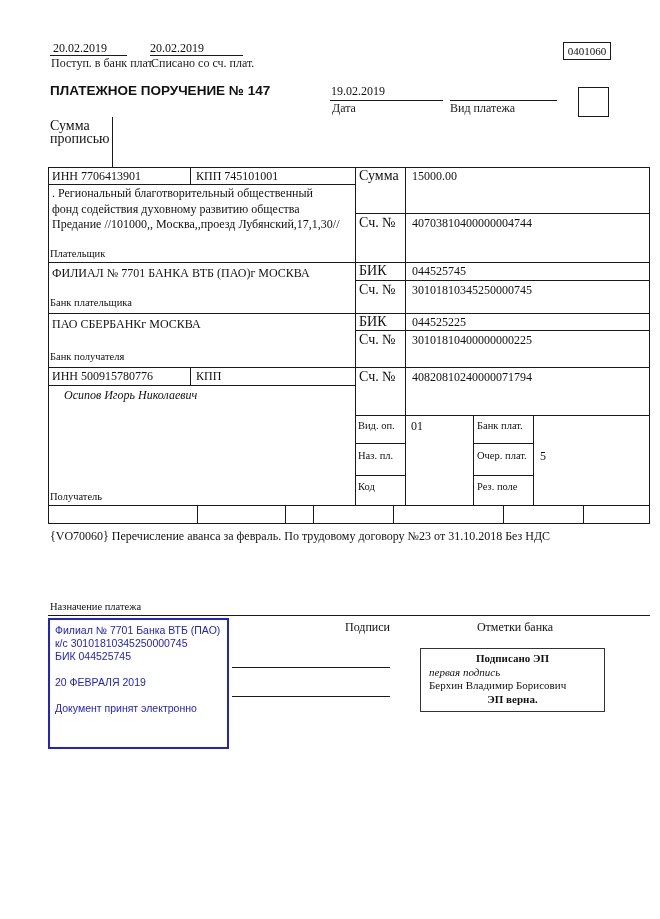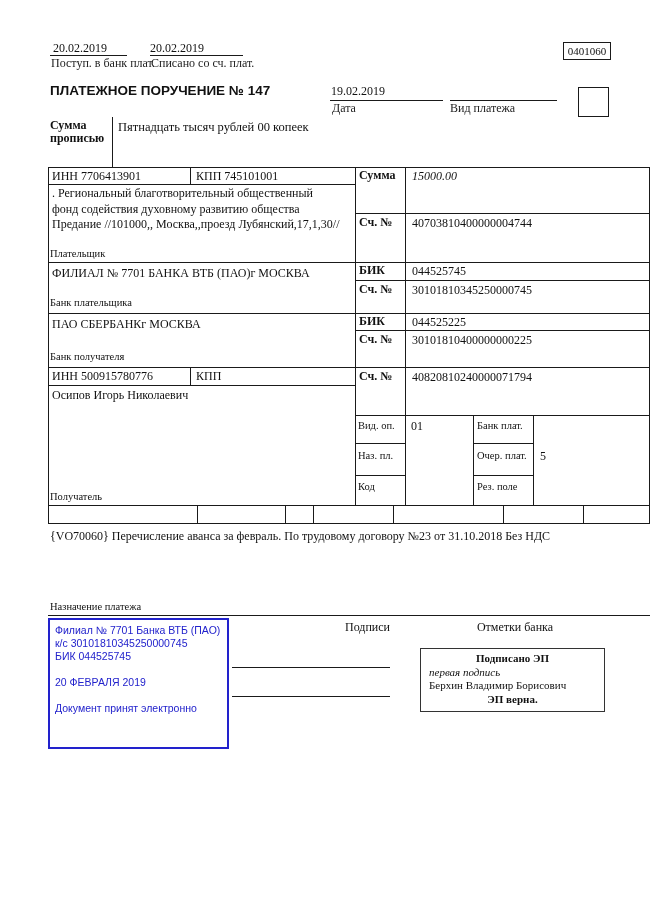--- a/index.html
+++ b/index.html
@@ -5,21 +5,21 @@
   html,body{margin:0;padding:0;background:#fff;}
   .sheet{
     position:relative;width:660px;height:919px;background:#fff;
     font-family:"Liberation Serif","DejaVu Serif",serif;color:#111;
     overflow:hidden;
   }
   .t{position:absolute;white-space:nowrap;font-size:12px;line-height:14px;}
   .wrap{white-space:normal;}
   .sm{font-size:12px;line-height:10px;color:#222;}
   .lab{font-size:10.5px;line-height:12px;}
-  .cell-lab{font-size:12px;line-height:13px;font-weight:bold;}
+  .cell-lab{font-size:14px;line-height:13px;}
   .title{font-family:"Liberation Sans","DejaVu Sans",sans-serif;font-weight:bold;font-size:13.5px;}
   .hl{position:absolute;height:0;border-top:1px solid #1a1a1a;}
   .vl{position:absolute;width:0;border-left:1px solid #1a1a1a;}
   .box{position:absolute;border:1px solid #1a1a1a;background:#fff;}
   .codebox{display:flex;align-items:center;justify-content:center;font-size:11px;}
   .stamp{
     position:absolute;left:48px;top:618px;width:181px;height:131px;
     border:2px solid var(--blue,#2222cc);color:var(--blue,#2222cc);
     font-family:"Liberation Sans","DejaVu Sans",sans-serif;
     font-size:10.5px;line-height:13px;padding:4px 5px;box-sizing:border-box;
@@ -55,37 +55,36 @@
   <div class="t title" style="left:50px;top:84px;">ПЛАТЕЖНОЕ ПОРУЧЕНИЕ № 147</div>
   <div class="t" style="left:331px;top:84px;">19.02.2019</div>
   <div class="hl" style="left:330px;top:100px;width:113px;"></div>
   <div class="t sm" style="left:332px;top:103px;">Дата</div>
   <div class="hl" style="left:450px;top:100px;width:107px;"></div>
   <div class="t sm" style="left:450px;top:103px;">Вид платежа</div>
   <div class="box" style="left:578px;top:87px;width:29px;height:28px;"></div>
 
   <div class="vl" style="left:112px;top:117px;height:50px;"></div>
   <div class="t cell-lab wrap" style="left:50px;top:119px;width:56px;">Сумма прописью</div>
-  <div class="t" style="left:118px;top:120px;font-size:12.5px;">Пятнадцать тысяч рублей 00 копеек</div>
   <div class="hl" style="left:48px;top:167px;width:602px;"></div>
 
   <div class="vl" style="left:48px;top:167px;height:356px;"></div>
   <div class="vl" style="left:649px;top:167px;height:356px;"></div>
   <div class="vl" style="left:355px;top:167px;height:338px;"></div>
   <div class="vl" style="left:405px;top:167px;height:338px;"></div>
 
   <div class="vl" style="left:190px;top:167px;height:17px;"></div>
   <div class="t" style="left:52px;top:169px;">ИНН 7706413901</div>
   <div class="t" style="left:196px;top:169px;">КПП 745101001</div>
   <div class="hl" style="left:48px;top:184px;width:307px;"></div>
   <div class="t wrap" style="left:52px;top:186px;width:288px;line-height:15.5px;">. Региональный благотворительный общественный фонд содействия духовному развитию общества Предание //101000,, Москва,,проезд Лубянский,17,1,30//</div>
   <div class="t lab" style="left:50px;top:248px;text-align:center;">Плательщик</div>
 
   <div class="t cell-lab" style="left:359px;top:169px;">Сумма</div>
-  <div class="t" style="left:412px;top:169px;font-style:italic;">15000.00</div>
+  <div class="t" style="left:412px;top:169px;">15000.00</div>
   <div class="hl" style="left:355px;top:213px;width:295px;"></div>
   <div class="t cell-lab" style="left:359px;top:216px;">Сч. №</div>
   <div class="t" style="left:412px;top:216px;">40703810400000004744</div>
 
   <div class="hl" style="left:48px;top:262px;width:602px;"></div>
 
   <div class="t" style="left:52px;top:266px;">ФИЛИАЛ № 7701 БАНКА ВТБ (ПАО)г МОСКВА</div>
   <div class="t lab" style="left:50px;top:297px;">Банк плательщика</div>
   <div class="t cell-lab" style="left:359px;top:264px;">БИК</div>
   <div class="t" style="left:412px;top:264px;">044525745</div>
@@ -102,21 +101,21 @@
   <div class="hl" style="left:355px;top:330px;width:295px;"></div>
   <div class="t cell-lab" style="left:359px;top:333px;">Сч. №</div>
   <div class="t" style="left:412px;top:333px;">30101810400000000225</div>
 
   <div class="hl" style="left:48px;top:367px;width:602px;"></div>
 
   <div class="vl" style="left:190px;top:367px;height:18px;"></div>
   <div class="t" style="left:52px;top:369px;">ИНН 500915780776</div>
   <div class="t" style="left:196px;top:369px;">КПП</div>
   <div class="hl" style="left:48px;top:385px;width:307px;"></div>
-  <div class="t" style="left:52px;top:388px;">Осипов Игорь Николаевич</div>
+  <div class="t" style="left:64px;top:388px;font-style:italic;">Осипов Игорь Николаевич</div>
   <div class="t lab" style="left:50px;top:491px;text-align:right;">Получатель</div>
 
   <div class="t cell-lab" style="left:359px;top:370px;">Сч. №</div>
   <div class="t" style="left:412px;top:370px;">40820810240000071794</div>
 
   <div class="hl" style="left:355px;top:415px;width:295px;"></div>
   <div class="vl" style="left:473px;top:415px;height:90px;"></div>
   <div class="vl" style="left:533px;top:415px;height:90px;"></div>
   <div class="hl" style="left:355px;top:443px;width:50px;"></div>
   <div class="hl" style="left:473px;top:443px;width:60px;"></div>

